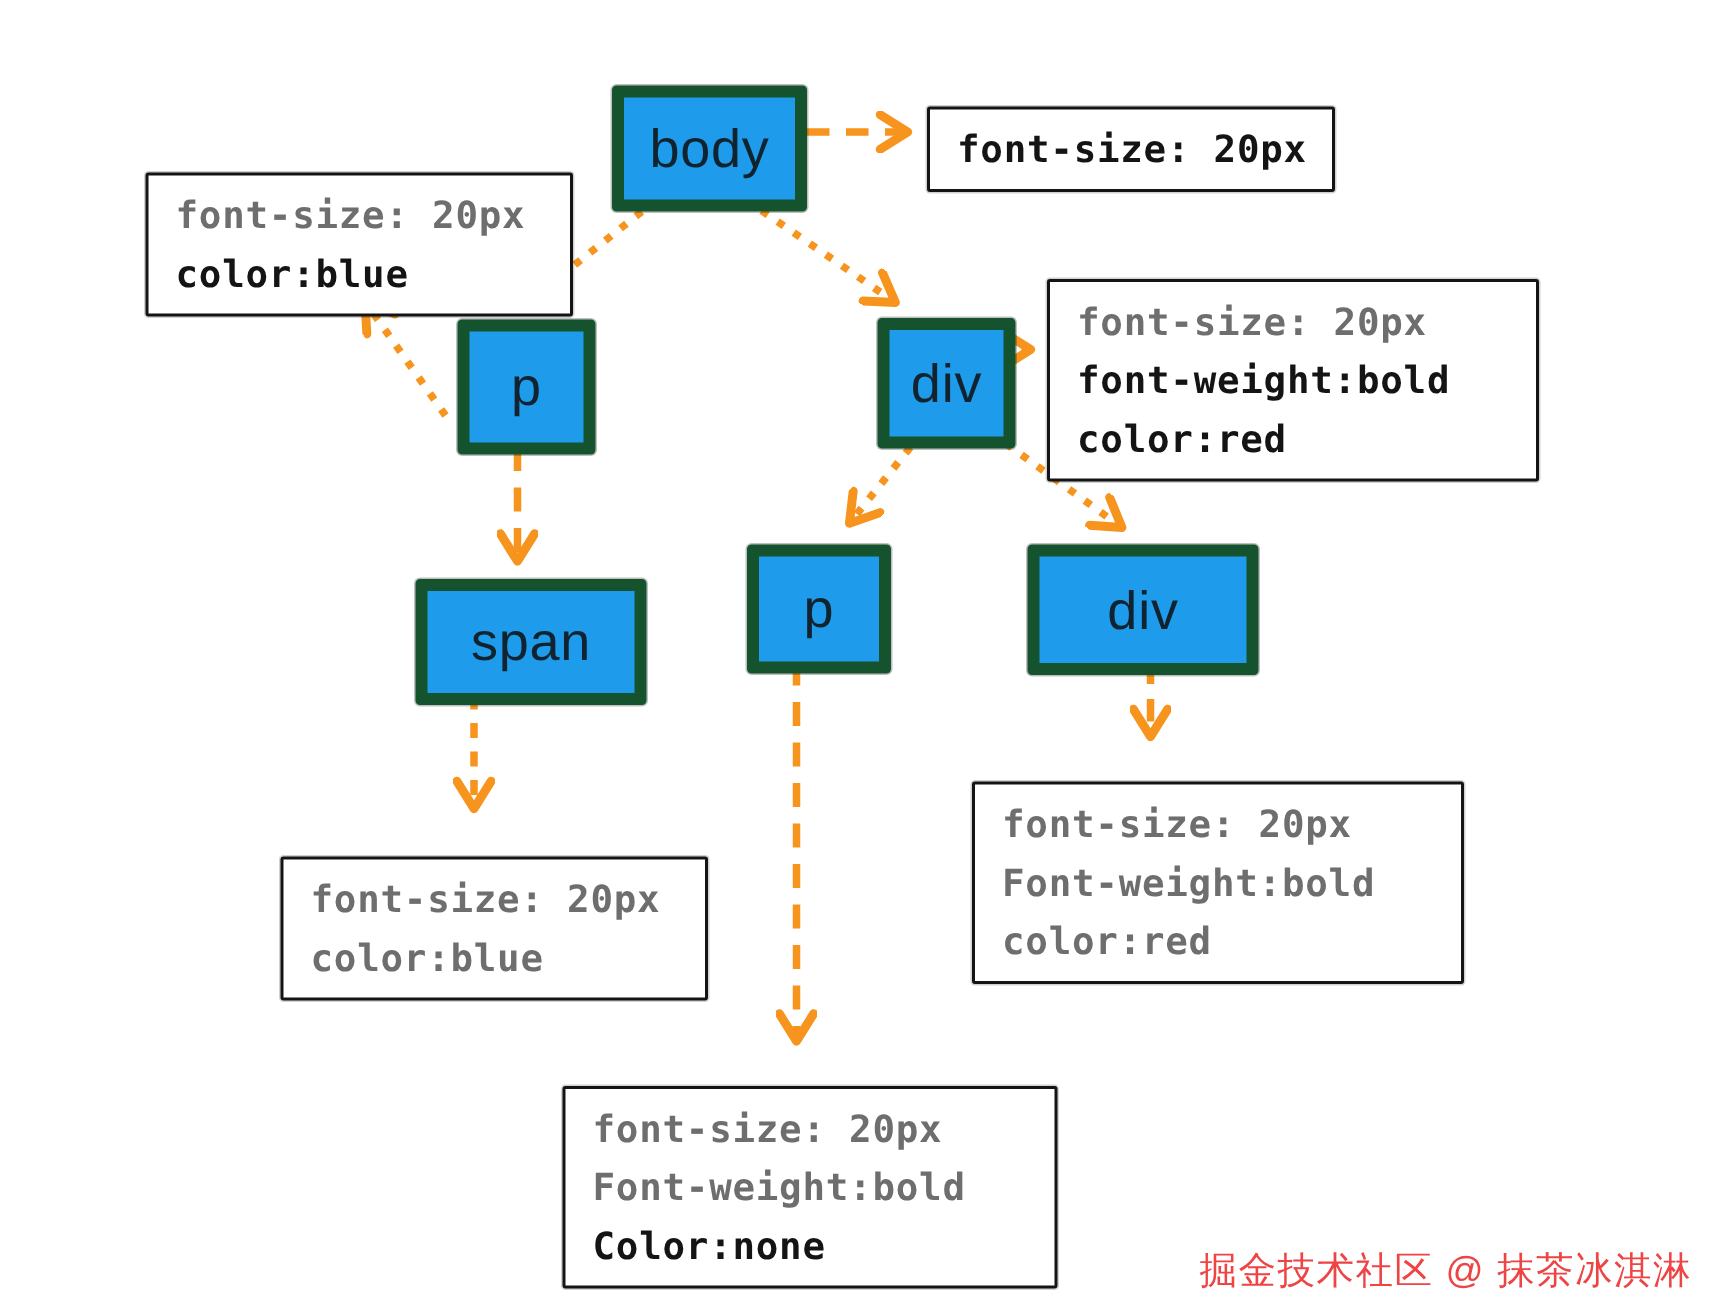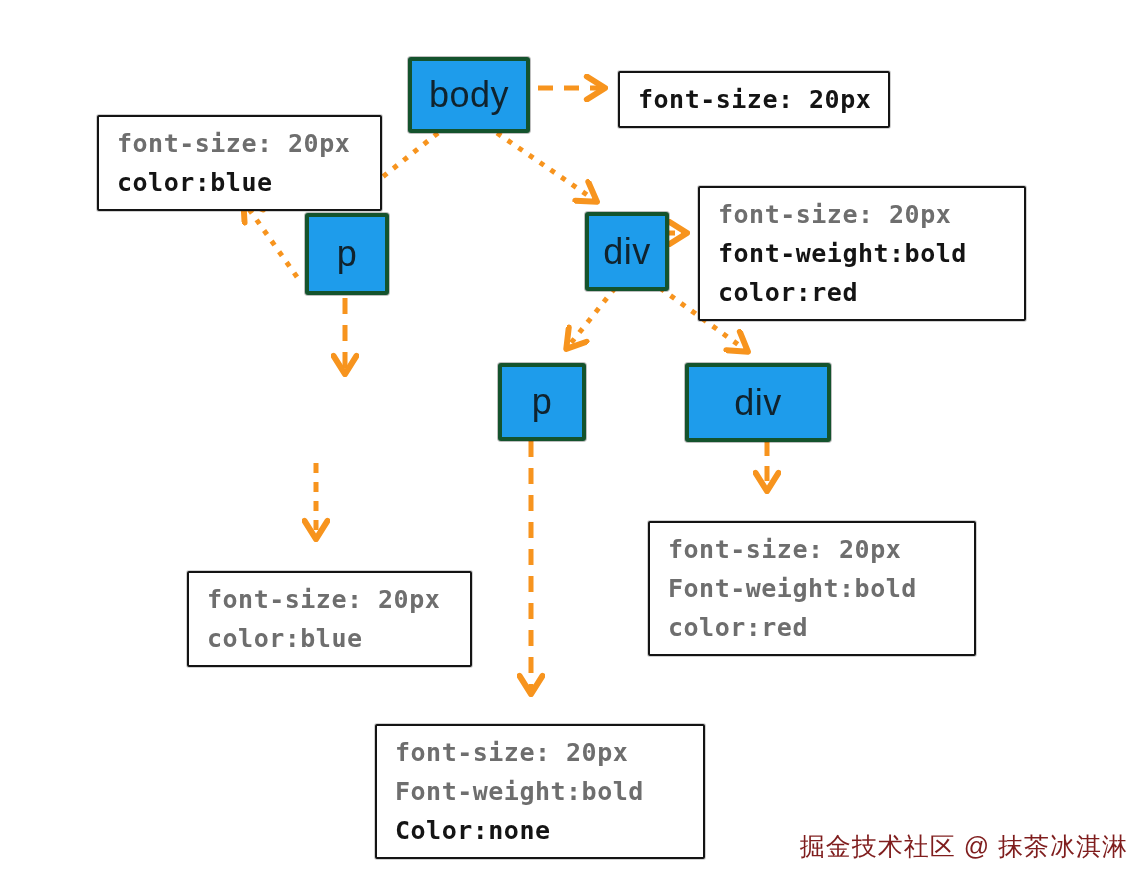--- a/index.html
+++ b/index.html
@@ -7,21 +7,21 @@
     position:relative;
     width:1142px;height:876px;
     background:#ffffff;
     overflow:hidden;
     font-family:"Liberation Sans", sans-serif;
   }
   
   .node{
     position:absolute;
     background:#1e9ceb;
-    border:4px solid #14532d;
+    border:8px solid #14532d;
     border-radius:3px;
     box-shadow:0 0 0 1px rgba(0,0,0,.25);
     display:flex;align-items:center;justify-content:center;
     font-size:36px;
     color:#10232e;
     letter-spacing:.5px;
   }
   
   .rule{
     position:absolute;
@@ -39,21 +39,21 @@
     white-space:nowrap;
     margin-top:16px;
   }
   .rule .inh{color:#6e6e6e;}
   .rule .own{color:#141414;}
   .arrow-layer{position:absolute;left:0;top:0;width:1142px;height:876px;pointer-events:none;}
   .watermark{
     position:absolute;
     right:14px;top:830px;
     font-size:25px;
-    color:#7f1d1d;
+    color:#ef4444;
     text-shadow:2px 2px 1px #ffffff, 1px 1px 0 #ffffff;
     font-family:"Liberation Sans", sans-serif;
     letter-spacing:1px;
   }
 </style>
 </head>
 <body>
 
 <div class="canvas">
 
@@ -79,20 +79,23 @@
   </svg>
 
   <div class="node" style="left:408px;top:57px;width:114px;height:68px;">
       <span>body</span>
     </div>
   <div class="node" style="left:305px;top:213px;width:76px;height:74px;">
       <span>p</span>
     </div>
   <div class="node" style="left:585px;top:212px;width:76px;height:71px;">
       <span>div</span>
+    </div>
+  <div class="node" style="left:277px;top:386px;width:138px;height:68px;">
+      <span>span</span>
     </div>
   <div class="node" style="left:498px;top:363px;width:80px;height:70px;">
       <span>p</span>
     </div>
   <div class="node" style="left:685px;top:363px;width:138px;height:71px;">
       <span>div</span>
     </div>
 
   <div class="rule" style="left:618px;top:55px;width:272px;">
     <div class="own">font-size: 20px</div>

